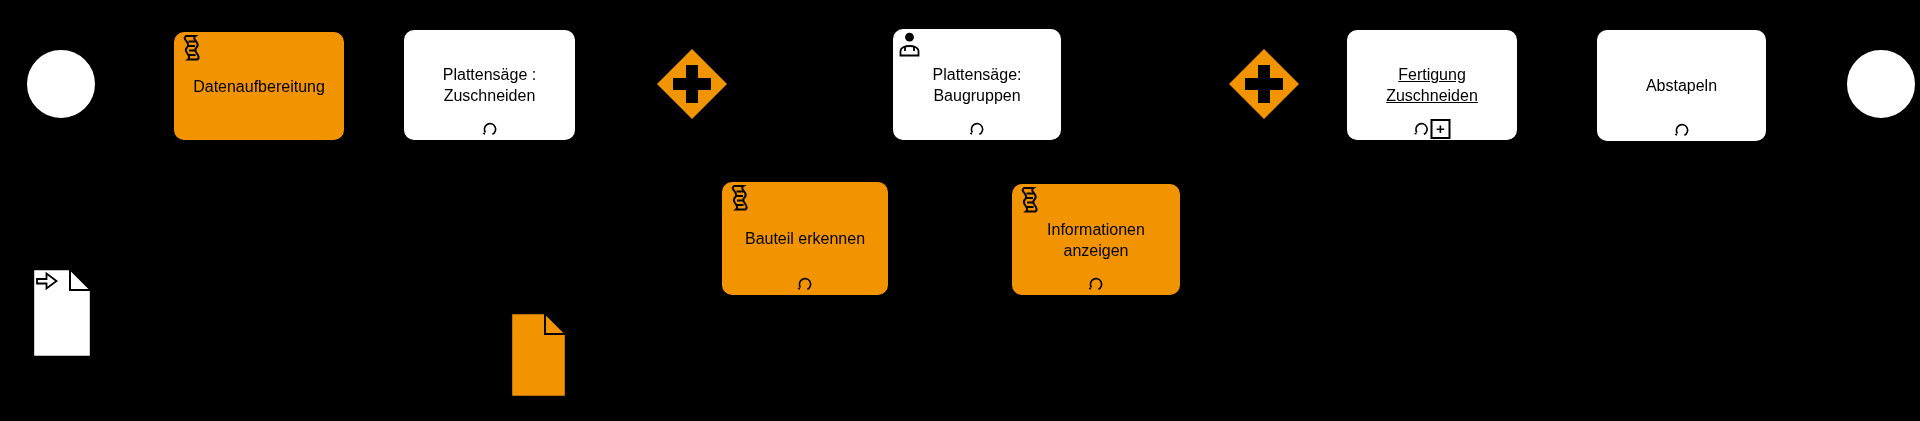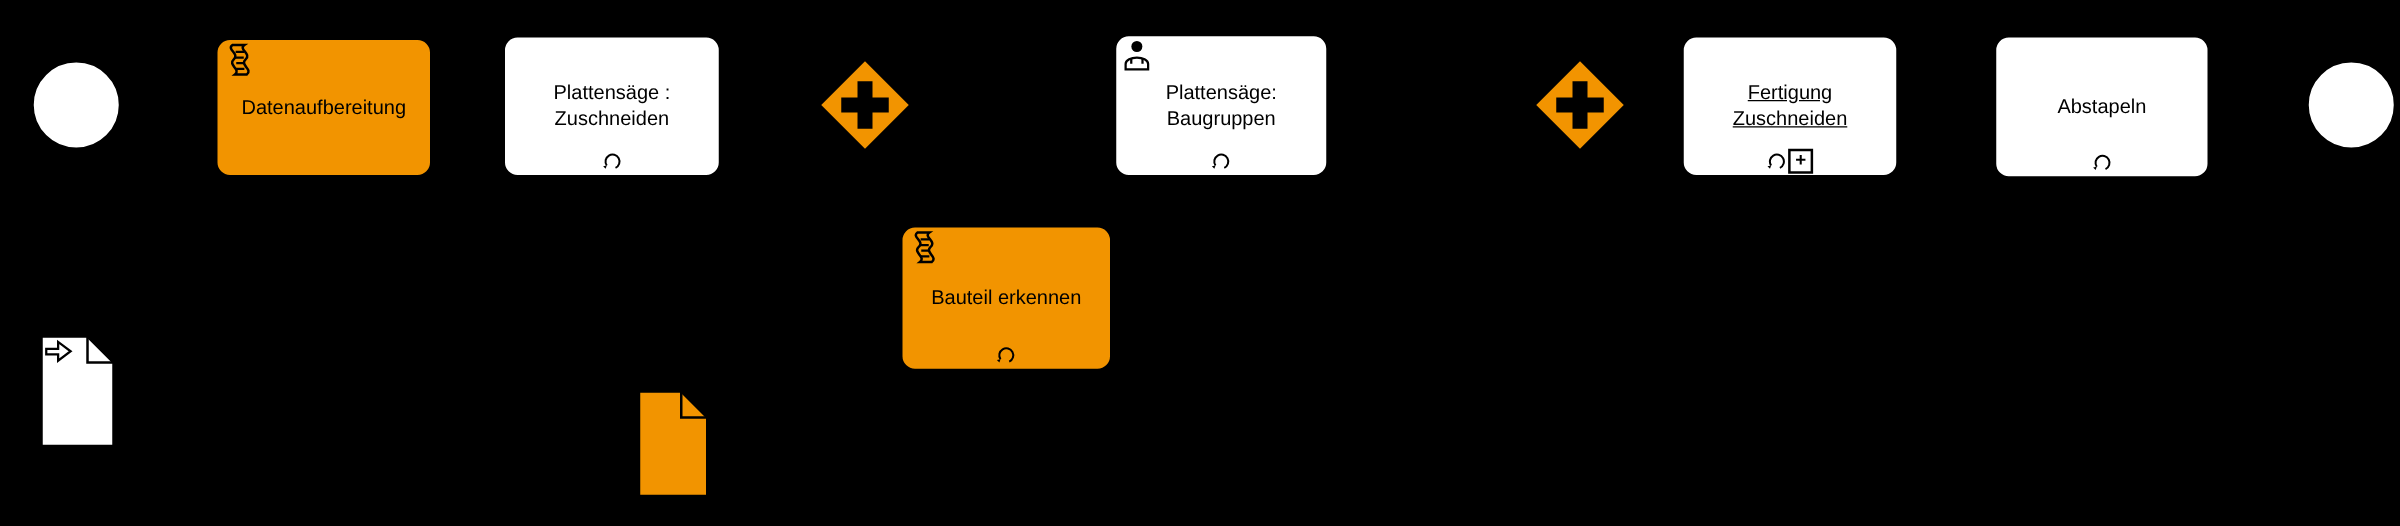--- a/index.html
+++ b/index.html
@@ -102,20 +102,32 @@
       <path class="icon-stroke" stroke-width="2" d="M8,2 C3,5.5 14,9 9,13.5 C4,18 15,21.5 10,25.5 L19.5,25.5 C24.5,21.5 13.5,18 18.5,13.5 C23.5,9 12.5,5.5 17.5,2 Z"></path>
       <path class="icon-stroke" stroke-width="1.8" d="M10.5,7.5 h7 M10,12 h7 M11,16.5 h7 M10.5,21 h7"></path>
     </svg>
     <div>Bauteil erkennen</div>
     <svg class="loop" width="16" height="16" viewBox="0 0 16 16">
       <path class="icon-stroke" stroke-width="1.6" d="M10.4,13.3 A5.6,5.6 0 1 0 3.4,11.4"></path>
       <path d="M3.4,11.4 l-2.9,0.5 2,2.1 z" fill="#000"></path>
     </svg>
   </div>
 
+  <div class="task orange" id="t-info">
+    <svg class="corner-icon" width="26" height="28" viewBox="0 0 26 28">
+      <path class="icon-stroke" stroke-width="2" d="M8,2 C3,5.5 14,9 9,13.5 C4,18 15,21.5 10,25.5 L19.5,25.5 C24.5,21.5 13.5,18 18.5,13.5 C23.5,9 12.5,5.5 17.5,2 Z"></path>
+      <path class="icon-stroke" stroke-width="1.8" d="M10.5,7.5 h7 M10,12 h7 M11,16.5 h7 M10.5,21 h7"></path>
+    </svg>
+    <div>Informationen</div>
+    <div>anzeigen</div>
+    <svg class="loop" width="16" height="16" viewBox="0 0 16 16">
+      <path class="icon-stroke" stroke-width="1.6" d="M10.4,13.3 A5.6,5.6 0 1 0 3.4,11.4"></path>
+      <path d="M3.4,11.4 l-2.9,0.5 2,2.1 z" fill="#000"></path>
+    </svg>
+  </div>
 
   <svg class="gw" id="gw2" viewBox="0 0 72 72">
     <polygon points="36,1 71,36 36,71 1,36"></polygon>
     <path d="M36,17 V55 M17,36 H55"></path>
   </svg>
 
   <div class="task white" id="t-fert">
     <div>Fertigung</div>
     <div>Zuschneiden</div>
     <div class="markers">

